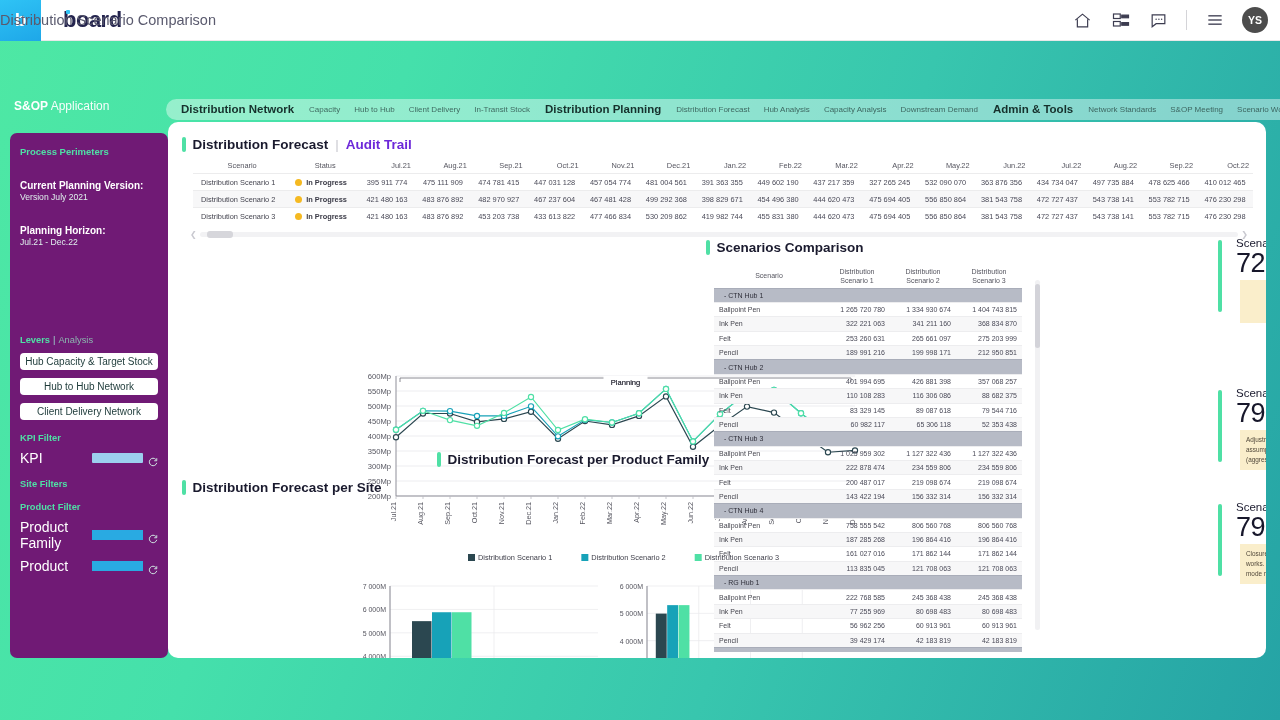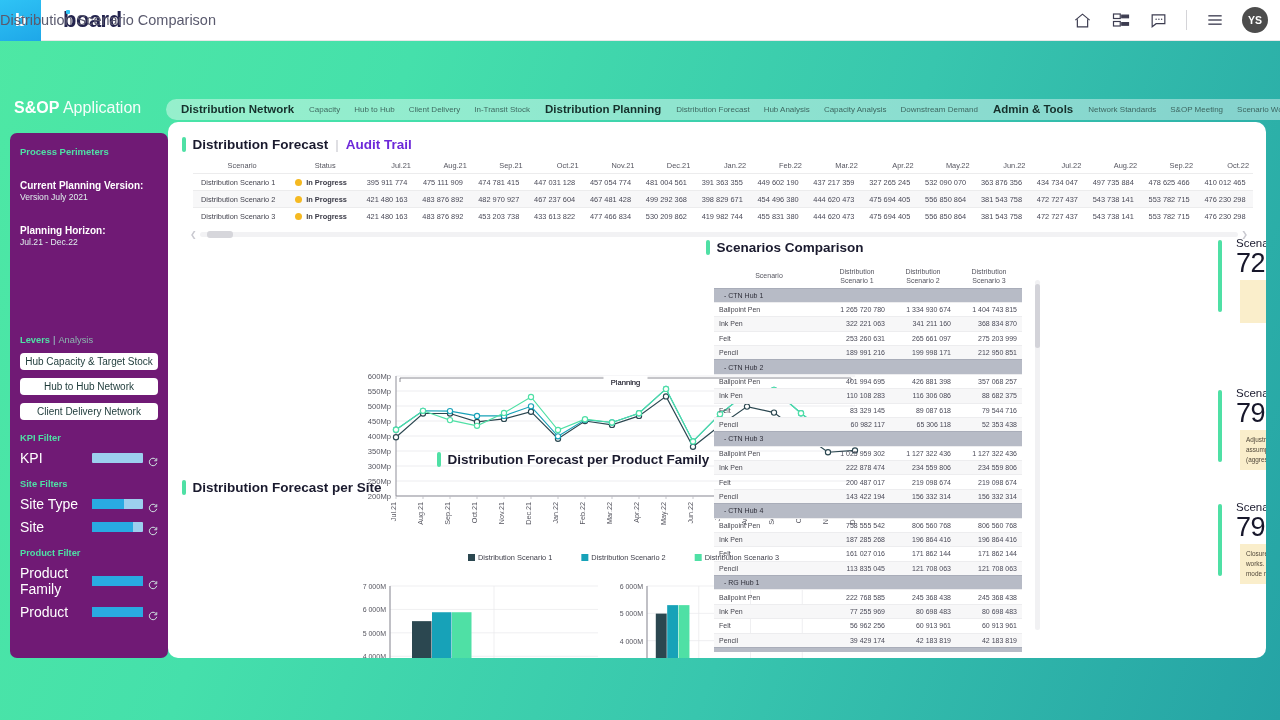--- a/index.html
+++ b/index.html
@@ -43,21 +43,21 @@
   .tb-sep { width: 1px; height: 20px; background: #d4d4d8; }
   .avatar {
     width: 26px; height: 26px; border-radius: 50%;
     background: #4c4c4c; color: #fff; font-size: 10.5px; font-weight: 600;
     display: flex; align-items: center; justify-content: center; cursor: pointer;
   }
 
   
   .app-title {
     position: absolute; left: 14px; top: 99px;
-    font-size: 16px; color: #ffffff; white-space: nowrap;
+    font-size: 12px; color: #ffffff; white-space: nowrap;
   }
   .app-title b { font-weight: 700; }
   .app-title span { font-weight: 400; opacity: .95; }
 
   .tabstrip {
     position: absolute; left: 166px; top: 99px;
     height: 21px; border-radius: 11px;
     background: rgba(255,255,255,.42);
     display: flex; align-items: center; padding: 0 7px; gap: 0;
     white-space: nowrap;
@@ -294,42 +294,20 @@
         <div class="filter-bar">
           <i style="width: 0%;"></i>
         </div>
         <div class="reset-ic"><svg viewBox="0 0 24 24" width="10" height="10" fill="none" stroke="currentColor" stroke-width="2.4">
             <path d="M19 6a9 9 0 1 0 2 8"></path>
             <path d="M21 3v6h-6"></path>
           </svg></div>
       </div>
     </div>
   <div class="filter-h">Site Filters</div>
-  <div id="filter-site">
-      <div class="filter-row">
-        <div class="filter-name">Site Type</div>
-        <div class="filter-bar">
-          <i style="width: 62%;"></i>
-        </div>
-        <div class="reset-ic"><svg viewBox="0 0 24 24" width="10" height="10" fill="none" stroke="currentColor" stroke-width="2.4">
-            <path d="M19 6a9 9 0 1 0 2 8"></path>
-            <path d="M21 3v6h-6"></path>
-          </svg></div>
-      </div>
-      <div class="filter-row">
-        <div class="filter-name">Site</div>
-        <div class="filter-bar">
-          <i style="width: 80%;"></i>
-        </div>
-        <div class="reset-ic"><svg viewBox="0 0 24 24" width="10" height="10" fill="none" stroke="currentColor" stroke-width="2.4">
-            <path d="M19 6a9 9 0 1 0 2 8"></path>
-            <path d="M21 3v6h-6"></path>
-          </svg></div>
-      </div>
-    </div>
   <div class="filter-h">Product Filter</div>
   <div id="filter-product">
       <div class="filter-row">
         <div class="filter-name">Product Family</div>
         <div class="filter-bar">
           <i style="width: 100%;"></i>
         </div>
         <div class="reset-ic"><svg viewBox="0 0 24 24" width="10" height="10" fill="none" stroke="currentColor" stroke-width="2.4">
             <path d="M19 6a9 9 0 1 0 2 8"></path>
             <path d="M21 3v6h-6"></path>

